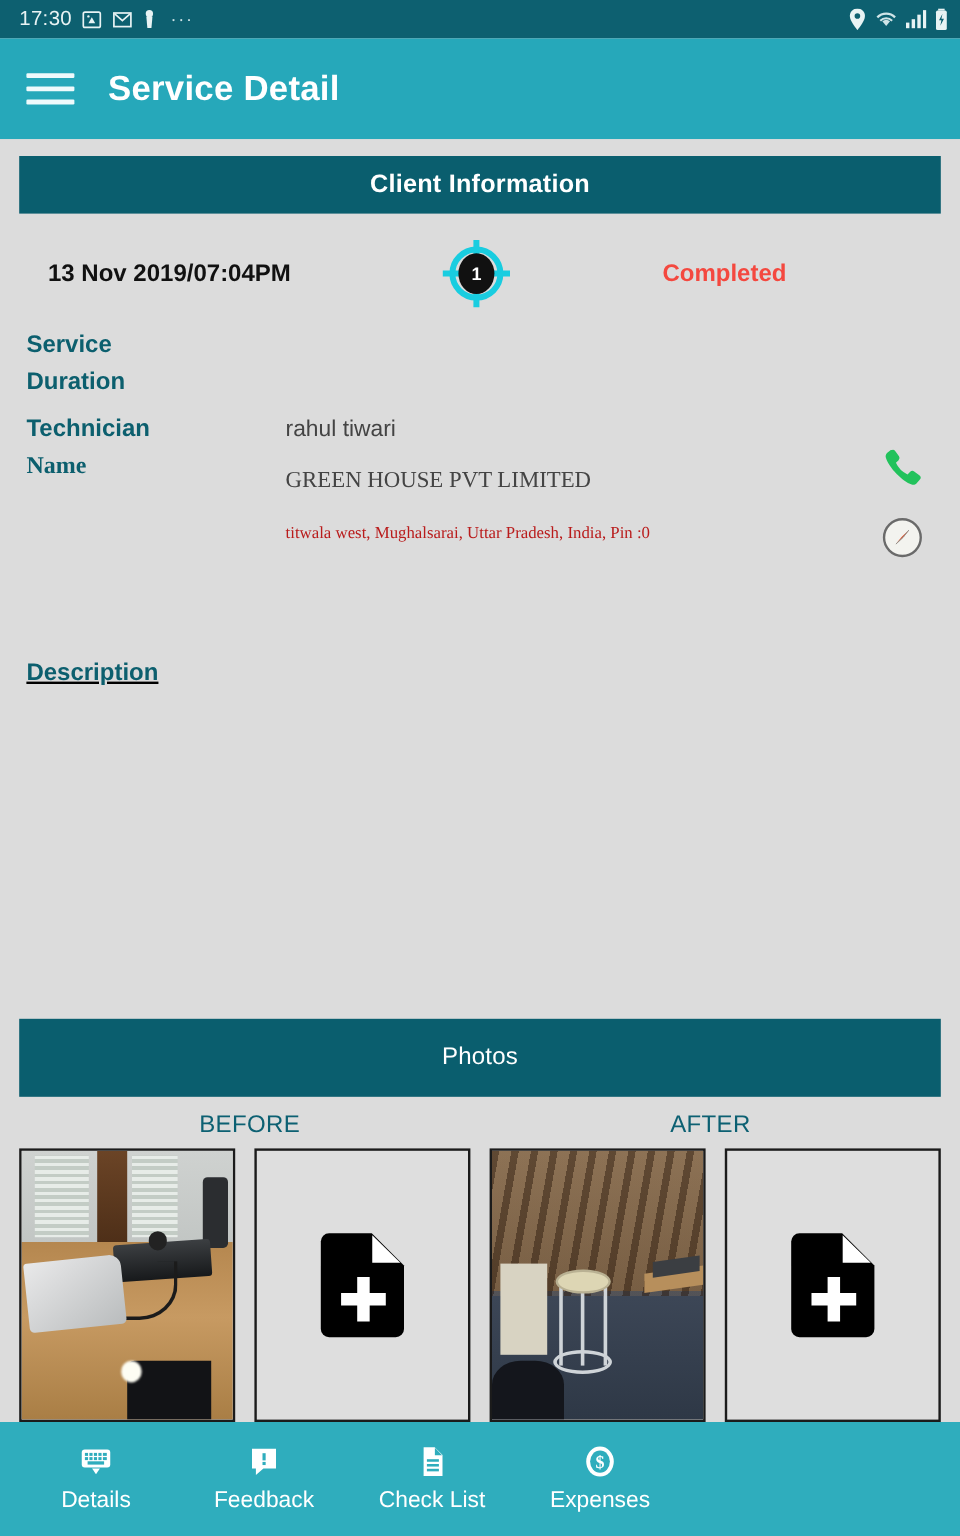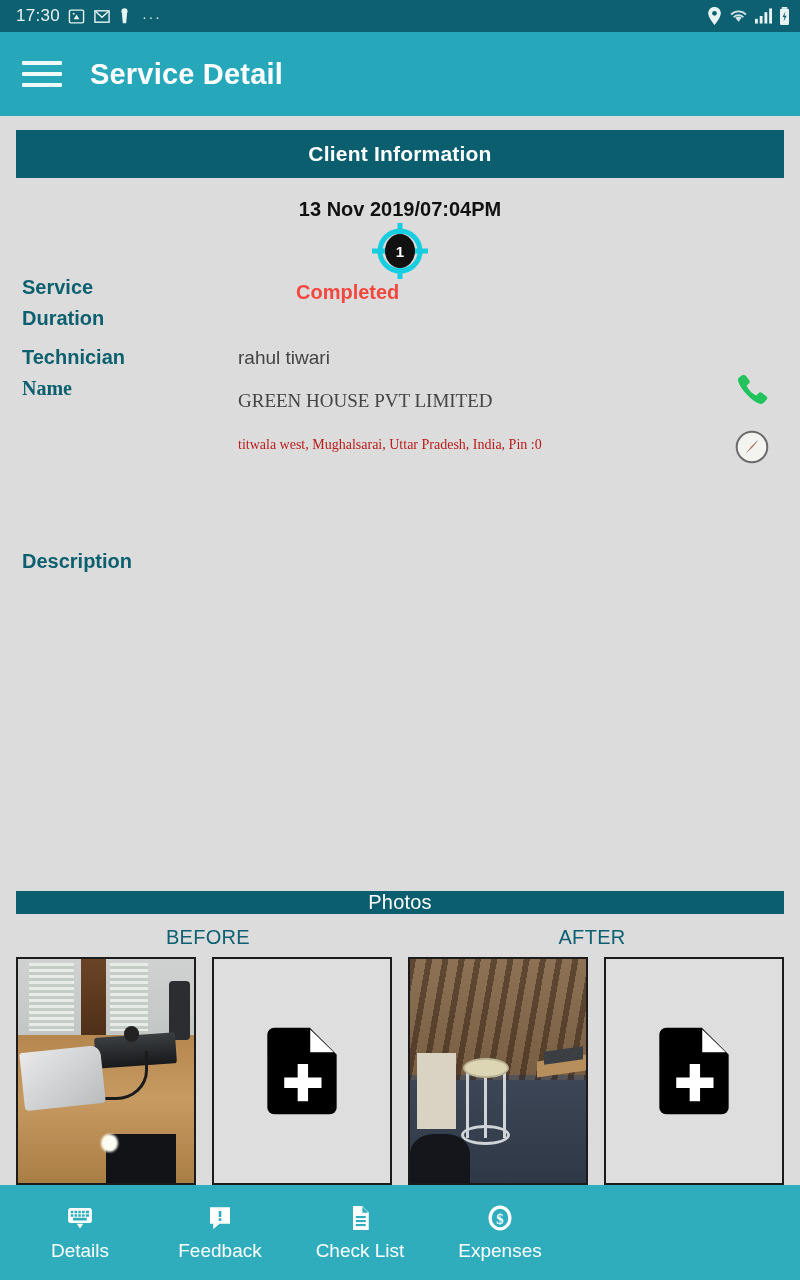--- a/index.html
+++ b/index.html
@@ -33,42 +33,42 @@
   .appbar-title { color: #ffffff; font-size: 29px; font-weight: bold; margin-left: 28px; letter-spacing: .2px; }
 
   
   .content { flex: 1; position: relative; background: #dcdcdc; display: flex; flex-direction: column; overflow: hidden; }
 
   .section-bar {
     margin: 14px 16px 0 16px; background: #0a5e6e; color: #ffffff;
     text-align: center; padding: 12px 0; font-size: 21px; font-weight: bold;
     letter-spacing: .2px;
   }
-  .section-bar.photos { font-weight: normal; font-size: 20px; padding: 0 0; margin-top: 0; }
-
-  
-  .toprow { display: flex; align-items: center; margin-top: 20px; padding: 0 40px; height: 60px; flex-direction: column; }
+  .section-bar.photos { font-weight: normal; font-size: 20px; padding: 21px 0; margin-top: 0; }
+
+  
+  .toprow { display: flex; align-items: center; margin-top: 20px; padding: 0 40px; height: 60px; }
   .date { font-size: 20px; font-weight: bold; color: #111; white-space: nowrap; }
   .target-wrap { margin-left: auto; margin-right: auto; position: relative; width: 62px; height: 62px; display: flex; align-items: center; justify-content: center; }
   .status { color: #f4483f; font-size: 20px; font-weight: bold; width: 208px; text-align: left; }
 
   
   .fields { padding: 0 22px; position: relative; }
   .frow { display: flex; align-items: flex-start; min-height: 31px; }
   .flabel { width: 216px; color: #0c5f6e; font-size: 20px; font-weight: bold; flex: none; line-height: 31px; }
   .fval { color: #444; font-size: 19px; line-height: 31px; }
   .fval.big { font-size: 19px; }
 
   .namegroup { position: relative; font-family: Liberation Serif, serif; }
   .name-line { display: flex; align-items: flex-start; }
   .addr-line { display: flex; align-items: flex-start; margin-top: 16px; }
   .addr-text { color: #b91c1c; font-size: 14px; line-height: 26px; }
   .side-icons { position: absolute; right: -4px; top: -2px; width: 60px; display: flex; flex-direction: column; align-items: center; gap: 16px; }
 
-  .desc { padding: 0 22px; margin-top: 92px; }
+  .desc { padding: 0 22px; margin-top: 92px; text-decoration: underline; }
   .desc-label { color: #0c5f6e; font-size: 20px; font-weight: bold; }
 
   .spacer { flex: 1; }
 
   
   .photos-block { flex: none; }
   .ba-labels { display: flex; padding: 0 16px; margin-top: 12px; }
   .ba-label { color: #0c6072; font-size: 20px; flex: 1; text-align: center; letter-spacing: .3px; }
   .thumb-row { display: flex; padding: 0 16px; gap: 16px; margin-top: 8px; }
   .thumb {

